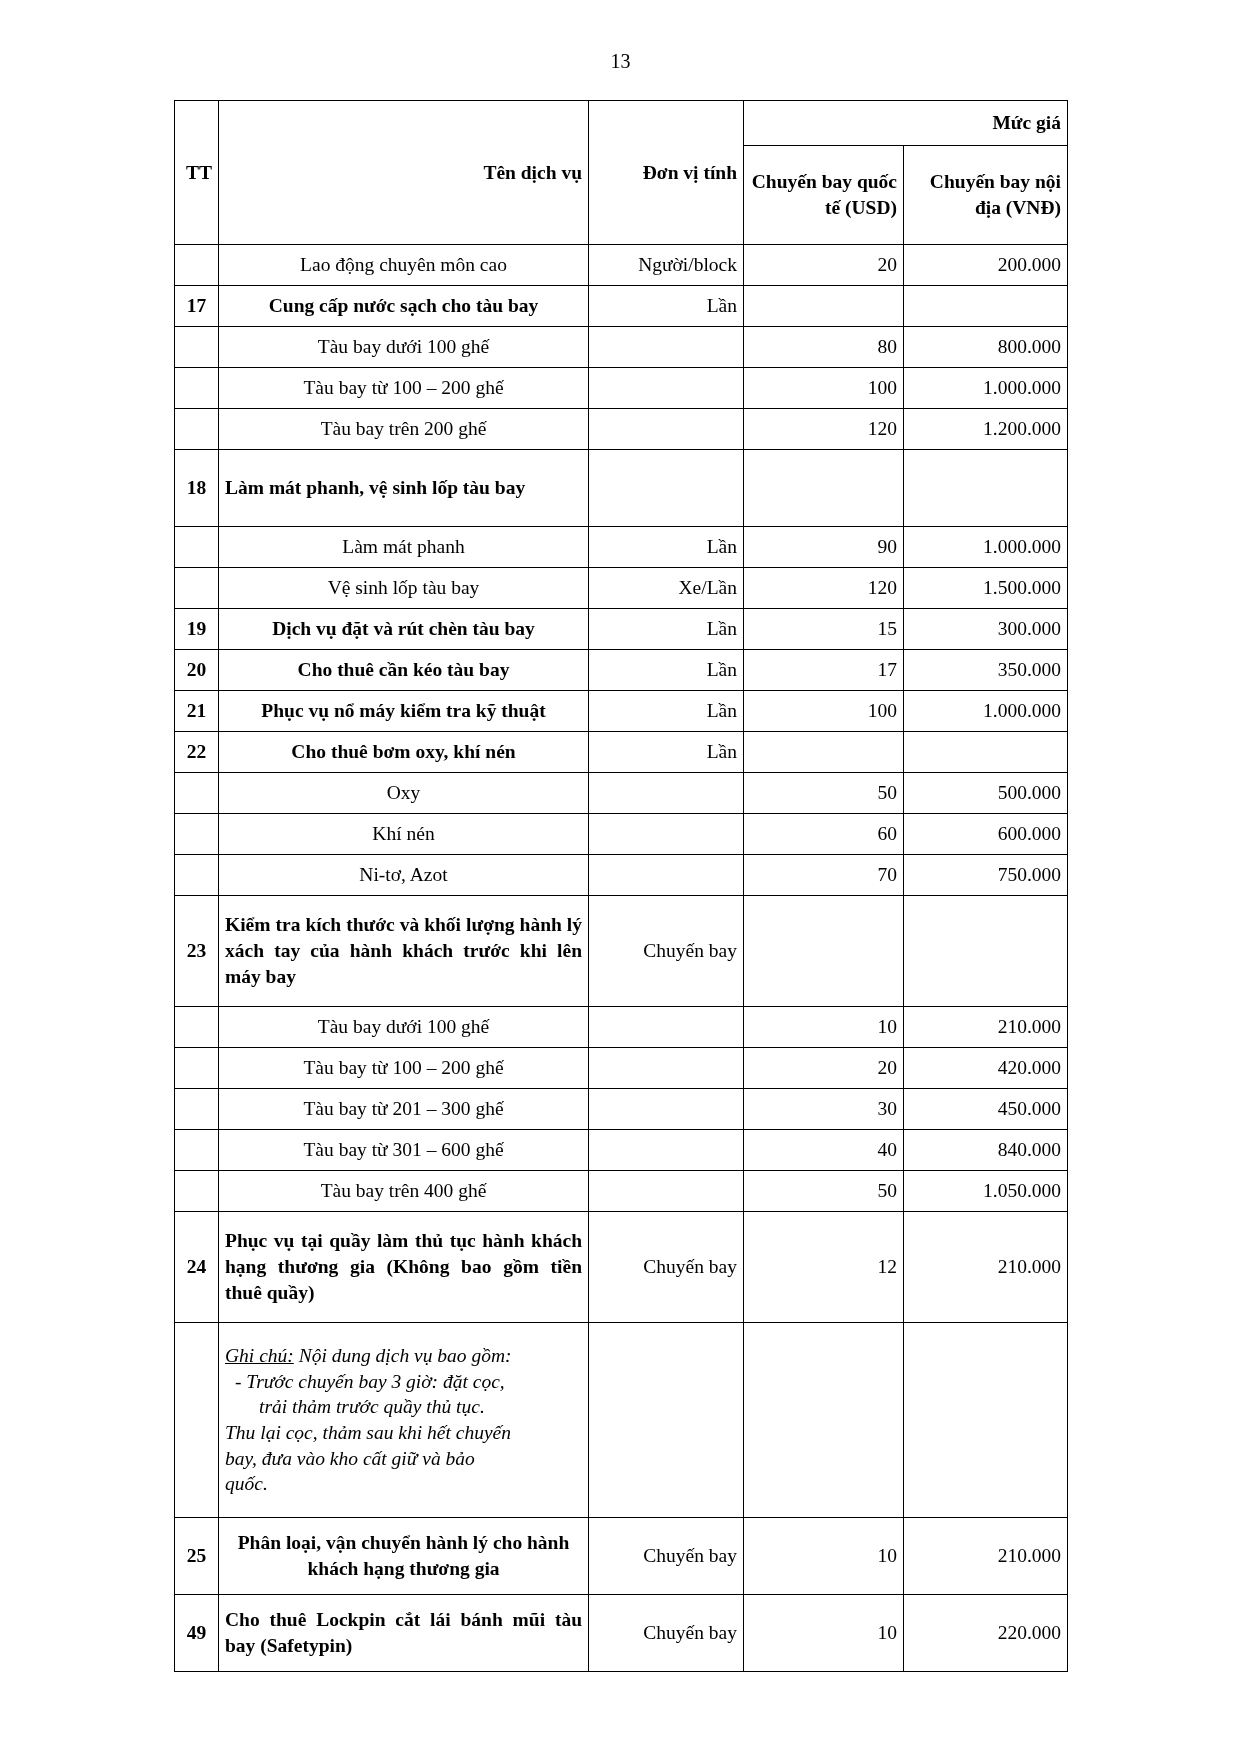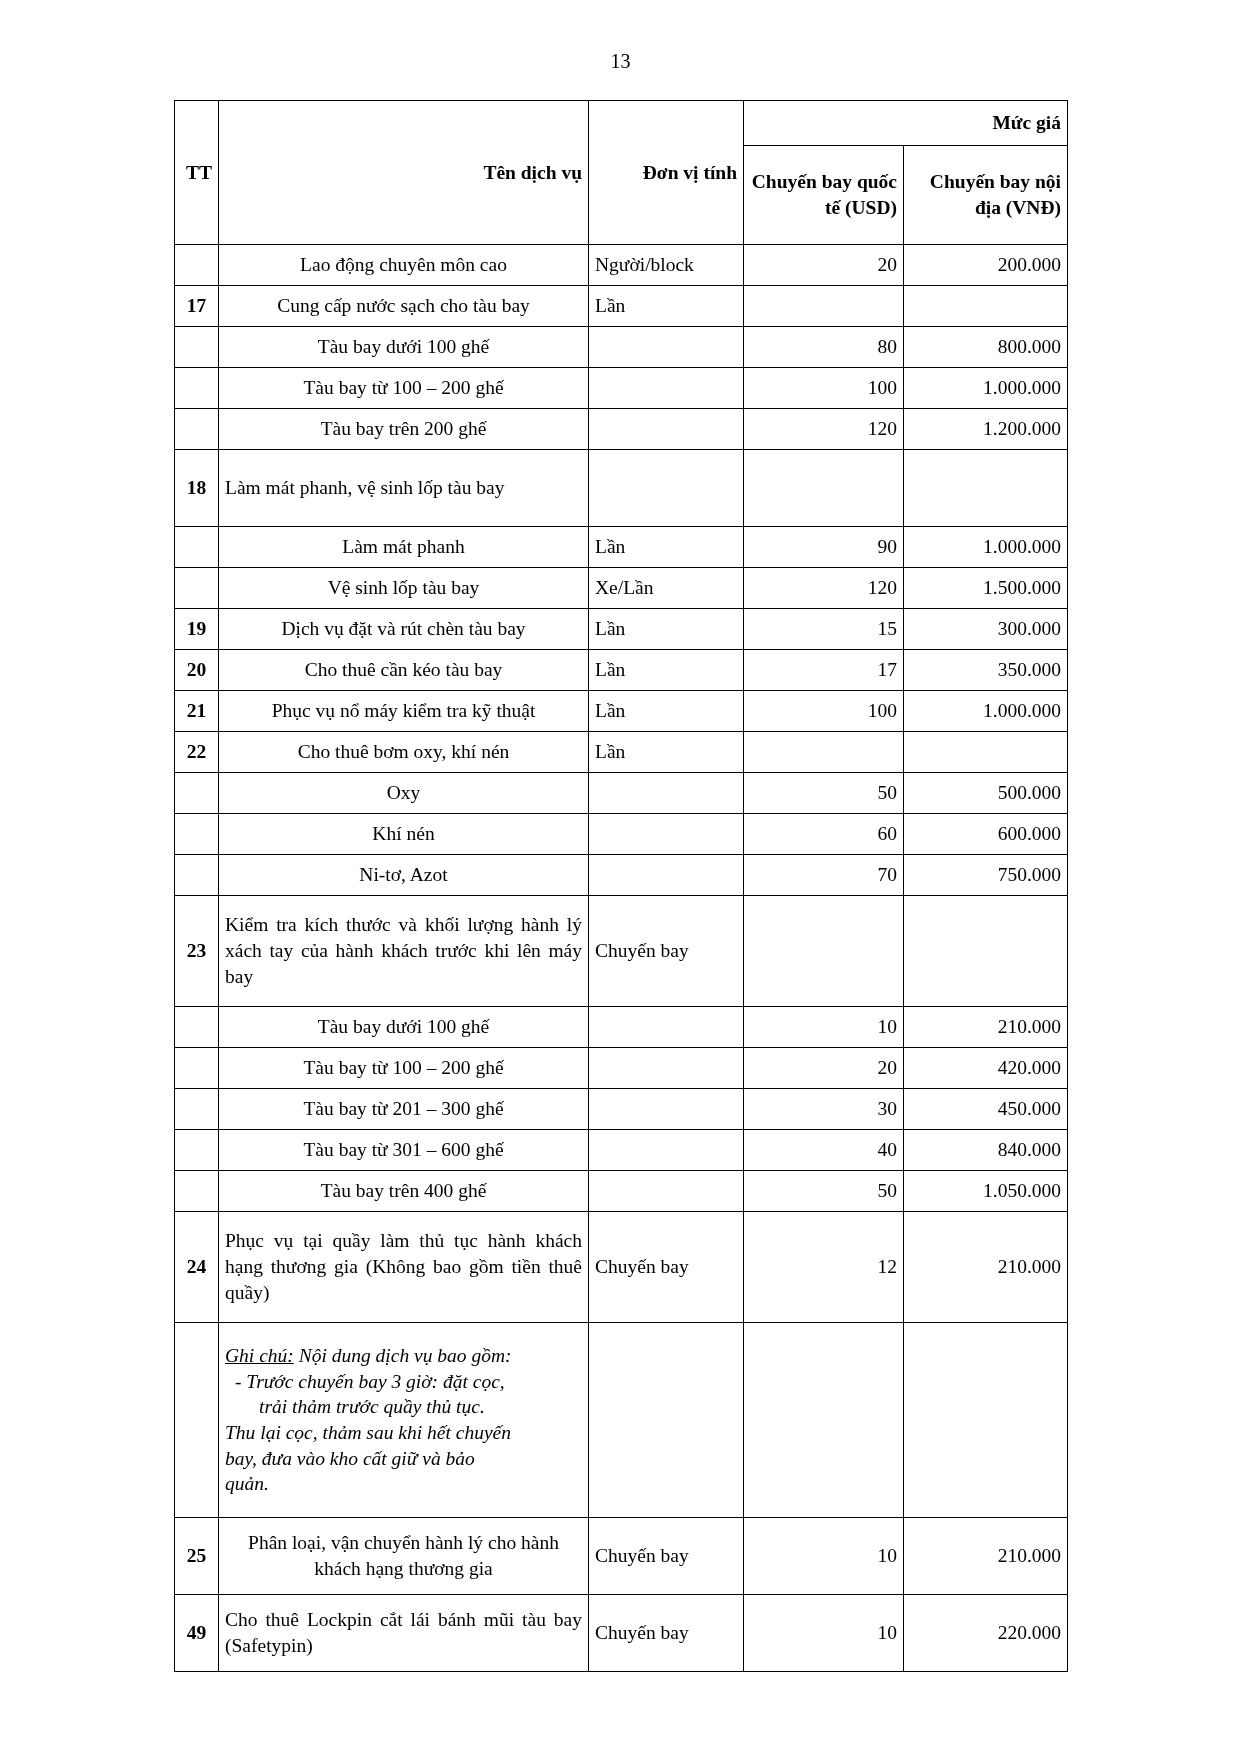--- a/index.html
+++ b/index.html
@@ -66,28 +66,28 @@
   td.tt {
     text-align: center;
     font-weight: bold;
     font-size: 20px;
   }
   td.name {
     text-align: center;
     padding-left: 12px;
   }
   td.name.bold {
-    font-weight: normal;
+    font-weight: bold;
   }
   td.name.just {
     text-align: justify;
     text-align-last: left;
   }
   td.unit {
-    text-align: left;
+    text-align: right;
   }
   td.num {
     text-align: right;
     padding-right: 14px;
   }
   td.note {
     text-align: left;
     padding-left: 12px;
     font-style: italic;
     font-size: 19px;
@@ -318,21 +318,21 @@
         </tr>
 
         <tr>
           <td class="tt"></td>
           <td class="note" style="height:188px">
             <span class="note-line"><span class="note-label">Ghi chú:</span><span> Nội dung dịch vụ bao gồm:</span></span>
             <span class="note-indent">- Trước chuyến bay 3 giờ: đặt cọc,</span>
             <span class="note-indent2">trải thảm trước quầy thủ tục.</span>
             <span class="note-line">Thu lại cọc, thảm sau khi hết chuyến</span>
             <span class="note-line">bay, đưa vào kho cất giữ và bảo</span>
-            <span class="note-line">quản.</span>
+            <span class="note-line">quốc.</span>
           </td>
           <td class="unit"></td>
           <td class="num"></td>
           <td class="num"></td>
         </tr>
 
         <tr>
           <td class="tt">25</td>
           <td class="name bold" style="height:70px">Phân loại, vận chuyển hành lý cho hành khách hạng thương gia</td>
           <td class="unit">Chuyến bay</td>

